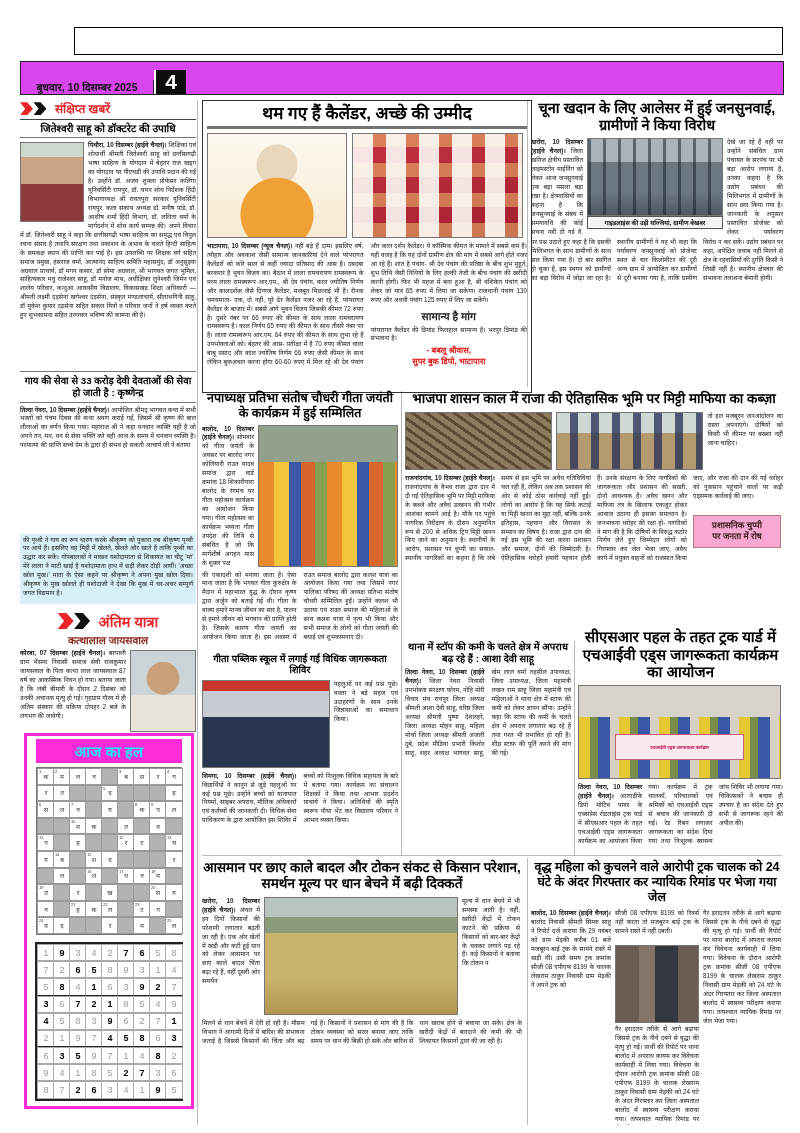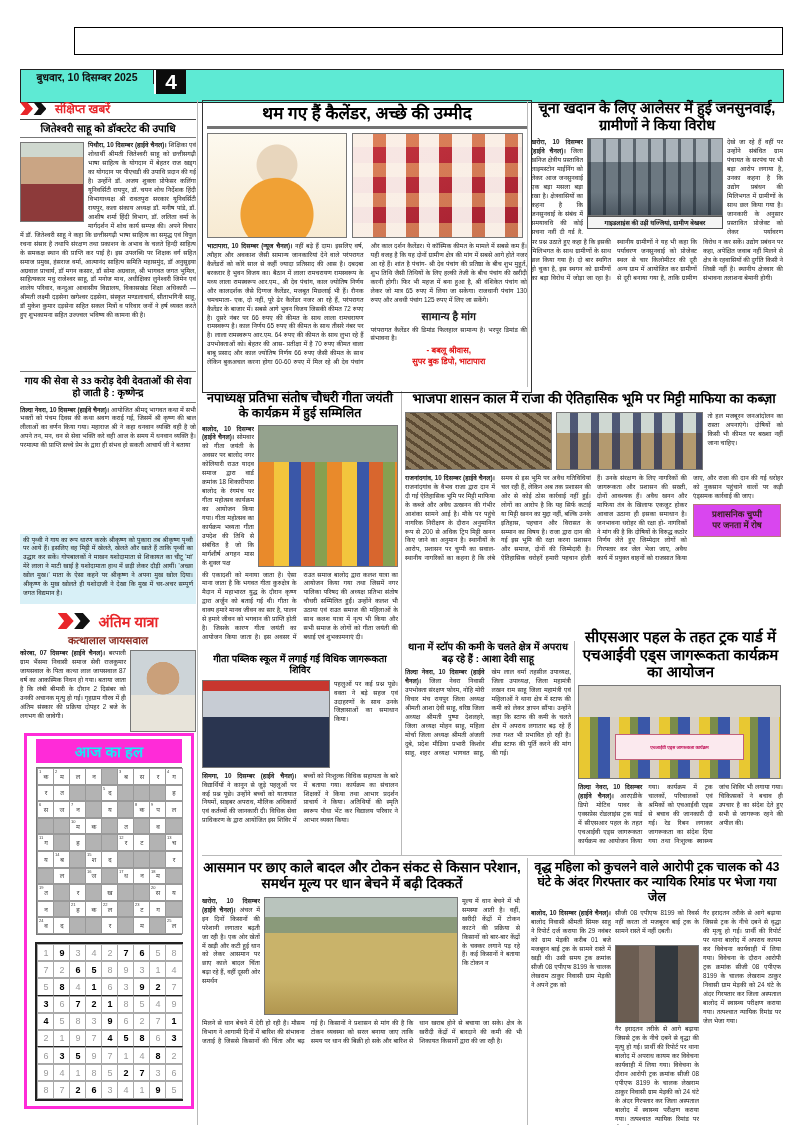--- a/index.html
+++ b/index.html
@@ -4,21 +4,21 @@
 <style>
   html,body{margin:0;padding:0;background:#fff;}
   #page{position:relative;width:800px;height:1133px;background:#fff;overflow:hidden;
         font-family:"Liberation Sans","DejaVu Sans",sans-serif;color:#111;}
   .abs{position:absolute;}
   .sep-v{position:absolute;width:1px;background:#b9b9b9;}
   .sep-h{position:absolute;height:1px;background:#b9b9b9;}
 
   
   #top-strip{left:74px;top:27px;width:707px;height:26px;border:1px solid #000;background:#fff;}
-  #masthead{left:20px;top:69px;width:762px;height:32px;border:1.5px solid #222;background:#5eead4;display:flex;align-items:flex-start;}
+  #masthead{left:20px;top:61px;width:762px;height:32px;border:1.5px solid #222;background:#d946ef;display:flex;align-items:flex-end;}
   #mh-date{width:132px;border-right:1.5px solid #222;display:flex;align-items:center;justify-content:center;font-weight:bold;font-size:10.5px;}
   #mh-title{flex:1;display:flex;align-items:center;justify-content:center;font-weight:bold;font-size:21px;letter-spacing:1px;}
   #mh-city{width:128px;background:#3c3c3c;color:#fff;display:flex;align-items:center;justify-content:center;font-weight:bold;font-size:17px;clip-path:polygon(0 50%,16px 0,100% 0,100% 100%,16px 100%);}
   #mh-page{width:30px;background:#0c0c0c;color:#fff;display:flex;align-items:center;justify-content:center;font-weight:bold;font-size:21px;border-left:2px solid #fff;}
 
   
   .h-main{font-weight:bold;text-align:center;line-height:1.18;color:#000;}
   .body-txt{font-size:6.3px;line-height:1.42;text-align:justify;color:#1c1c1c;overflow:hidden;}
   .body-txt b{font-weight:bold;}
   .cols2{column-count:2;column-gap:7px;}
@@ -40,21 +40,21 @@
   .ph-men{background:repeating-linear-gradient(90deg,transparent 0 13px,rgba(35,45,85,.75) 13px 21px),linear-gradient(180deg,#cfd8d2 0 35%,#b49a6f 35%);}
   .ph-oldman{background:radial-gradient(circle at 50% 34%,#caa07a 0 26%,transparent 27%),linear-gradient(180deg,#cdd4d8 0 55%,#e8e4da 55%);}
   .ph-school{background:linear-gradient(180deg,#c8362e 0 12%,#c7ccd4 12% 42%,#2a3550 42%);}
   .ph-csr{background:linear-gradient(180deg,#d8d4cc 0 34%,transparent 34%),repeating-linear-gradient(90deg,#e8c832 0 11px,#7a8c4a 11px 19px,#3a57a8 19px 31px,#d8d0c4 31px 40px);}
   .ph-banner{position:absolute;left:18%;right:18%;top:52%;height:26%;background:#fbe9ee;border:1px solid #c2607a;}
   .ph-field{background:linear-gradient(180deg,#b9c4bd 0 16%,#8a9a7a 16% 30%,#c9b36a 30% 70%,#b1964f);}
   .ph-twomen{background:linear-gradient(90deg,#6b5d52 0 28%,#857468 28% 48%,#32383e 48% 76%,#6b5d52 76%);}
 
   
   .hl{background:#d8f0f7;padding:2px 3px;}
-  .pinkbox{background:#d946ef;border:1px solid #b77a7a;color:#3a2020;font-weight:bold;font-size:8.6px;text-align:center;padding:4px 2px;line-height:1.35;margin:3px 2px 3px 0;break-inside:avoid;}
+  .pinkbox{background:#f9a8d4;border:1px solid #b77a7a;color:#3a2020;font-weight:bold;font-size:8.6px;text-align:center;padding:4px 2px;line-height:1.35;margin:14px 2px 3px 0;break-inside:avoid;}
   .signature{color:#e01515;font-weight:bold;font-size:8.2px;text-align:center;line-height:1.3;margin-top:3px;}
   .subhead{font-weight:bold;font-size:10.5px;text-align:center;margin:4px 0 2px;}
 
   
   #puzzle-box{left:24px;top:733px;width:158px;border:3px solid #ff2bd8;background:#fff;padding:3px;}
   #puzzle-title{background:#ff2bd8;color:#19e8f5;font-weight:bold;font-size:15px;text-align:center;padding:2px 0;margin:0 6px 4px;}
   #crossword{display:grid;grid-template-columns:repeat(9,16px);border:1px solid #777;width:144px;margin:0 auto;}
   .cw-cell{width:16px;height:14.6px;border:0.5px solid #999;background:#fff;position:relative;font-size:6.5px;color:#444;display:flex;align-items:center;justify-content:center;}
   .cw-block{background:#b3b3b3;}
   .cw-num{position:absolute;top:0;left:1px;font-size:4px;color:#333;}
@@ -394,21 +394,21 @@
       <div class="body-txt" style="width:58px;height:118px;">
         <b>खरोरा, 10 दिसम्बर (हाईवे चैनल)।</b> <span>अंचल में इन दिनों किसानों की परेशानी लगातार बढ़ती जा रही है। एक ओर खेतों में खड़ी और कटी हुई धान को लेकर आसमान पर छाए काले बादल चिंता बढ़ा रहे हैं, वहीं दूसरी ओर समर्थन</span>
       </div>
       <div class="ph ph-field" style="width:192px;height:116px;"></div>
       <div class="body-txt" style="width:58px;height:118px;">मूल्य में धान बेचने में भी समस्या आती है। वहीं, खरीदी केंद्रों में टोकन काटने की प्रक्रिया से किसानों को बार-बार केंद्रों के चक्कर लगाने पड़ रहे हैं। कई किसानों ने बताया कि टोकन न</div>
     </div>
     <div class="body-txt cols3" style="height:98px;margin-top:4px;">मिलने से धान बेचने में देरी हो रही है। मौसम विभाग ने आगामी दिनों में बारिश की संभावना जताई है जिससे किसानों की चिंता और बढ़ गई है। किसानों ने प्रशासन से मांग की है कि टोकन व्यवस्था को सरल बनाया जाए ताकि समय पर धान की बिक्री हो सके और बारिश से धान खराब होने से बचाया जा सके। क्षेत्र के खरीदी केंद्रों में बारदाने की कमी की भी शिकायत किसानों द्वारा की जा रही है।</div>
   </div>
 
   <div class="abs" style="left:531px;top:860px;width:252px;height:265px;">
-    <div class="h-main" style="font-size:12.5px;">वृद्ध महिला को कुचलने वाले आरोपी ट्रक चालक को 43 घंटे के अंदर गिरफ्तार कर न्यायिक रिमांड पर भेजा गया जेल</div>
+    <div class="h-main" style="font-size:12.5px;">वृद्ध महिला को कुचलने वाले आरोपी ट्रक चालक को 24 घंटे के अंदर गिरफ्तार कर न्यायिक रिमांड पर भेजा गया जेल</div>
     <div style="display:flex;gap:4px;margin-top:5px;">
       <div class="body-txt" style="width:80px;height:218px;">
         <b>बालोद, 10 दिसम्बर (हाईवे चैनल)।</b> <span>बालोद निवासी श्रीमती सिमरु साहू ने रिपोर्ट दर्ज कराया कि 29 नवंबर को ग्राम मेड़की करीब 01 बजे मजबूरन बाई ट्रक के सामने रास्ते में खड़ी थी। उसी समय ट्रक क्रमांक सीजी 08 एपीएफ 8199 के चालक लेखराम ठाकुर निवासी ग्राम मेड़की ने अपने ट्रक को</span>
       </div>
       <div style="width:84px;">
         <div class="body-txt" style="height:34px;">सीजी 08 एपीएफ 8199 को रिवर्स नहीं करता तो मजबूरन बाई ट्रक के सामने रास्ते में नहीं दबती।</div>
         <div class="ph ph-twomen" style="width:82px;height:76px;margin:2px 0;"></div>
         <div class="body-txt" style="height:100px;">गैर इरादतन तरीके से आगे बढ़ाया जिससे ट्रक के नीचे दबने से वृद्धा की मृत्यु हो गई। प्रार्थी की रिपोर्ट पर थाना बालोद में अपराध कायम कर विवेचना कार्यवाही में लिया गया। विवेचना के दौरान आरोपी ट्रक क्रमांक सीजी 08 एपीएफ 8199 के चालक लेखराम ठाकुर निवासी ग्राम मेड़की को 24 घंटे के अंदर गिरफ्तार कर जिला अस्पताल बालोद में स्वास्थ्य परीक्षण कराया गया। तत्पश्चात न्यायिक रिमांड पर जेल भेजा गया।</div>
       </div>
       <div class="body-txt" style="width:78px;height:218px;">गैर इरादतन तरीके से आगे बढ़ाया जिससे ट्रक के नीचे दबने से वृद्धा की मृत्यु हो गई। प्रार्थी की रिपोर्ट पर थाना बालोद में अपराध कायम कर विवेचना कार्यवाही में लिया गया। विवेचना के दौरान आरोपी ट्रक क्रमांक सीजी 08 एपीएफ 8199 के चालक लेखराम ठाकुर निवासी ग्राम मेड़की को 24 घंटे के अंदर गिरफ्तार कर जिला अस्पताल बालोद में स्वास्थ्य परीक्षण कराया गया। तत्पश्चात न्यायिक रिमांड पर जेल भेजा गया।</div>

